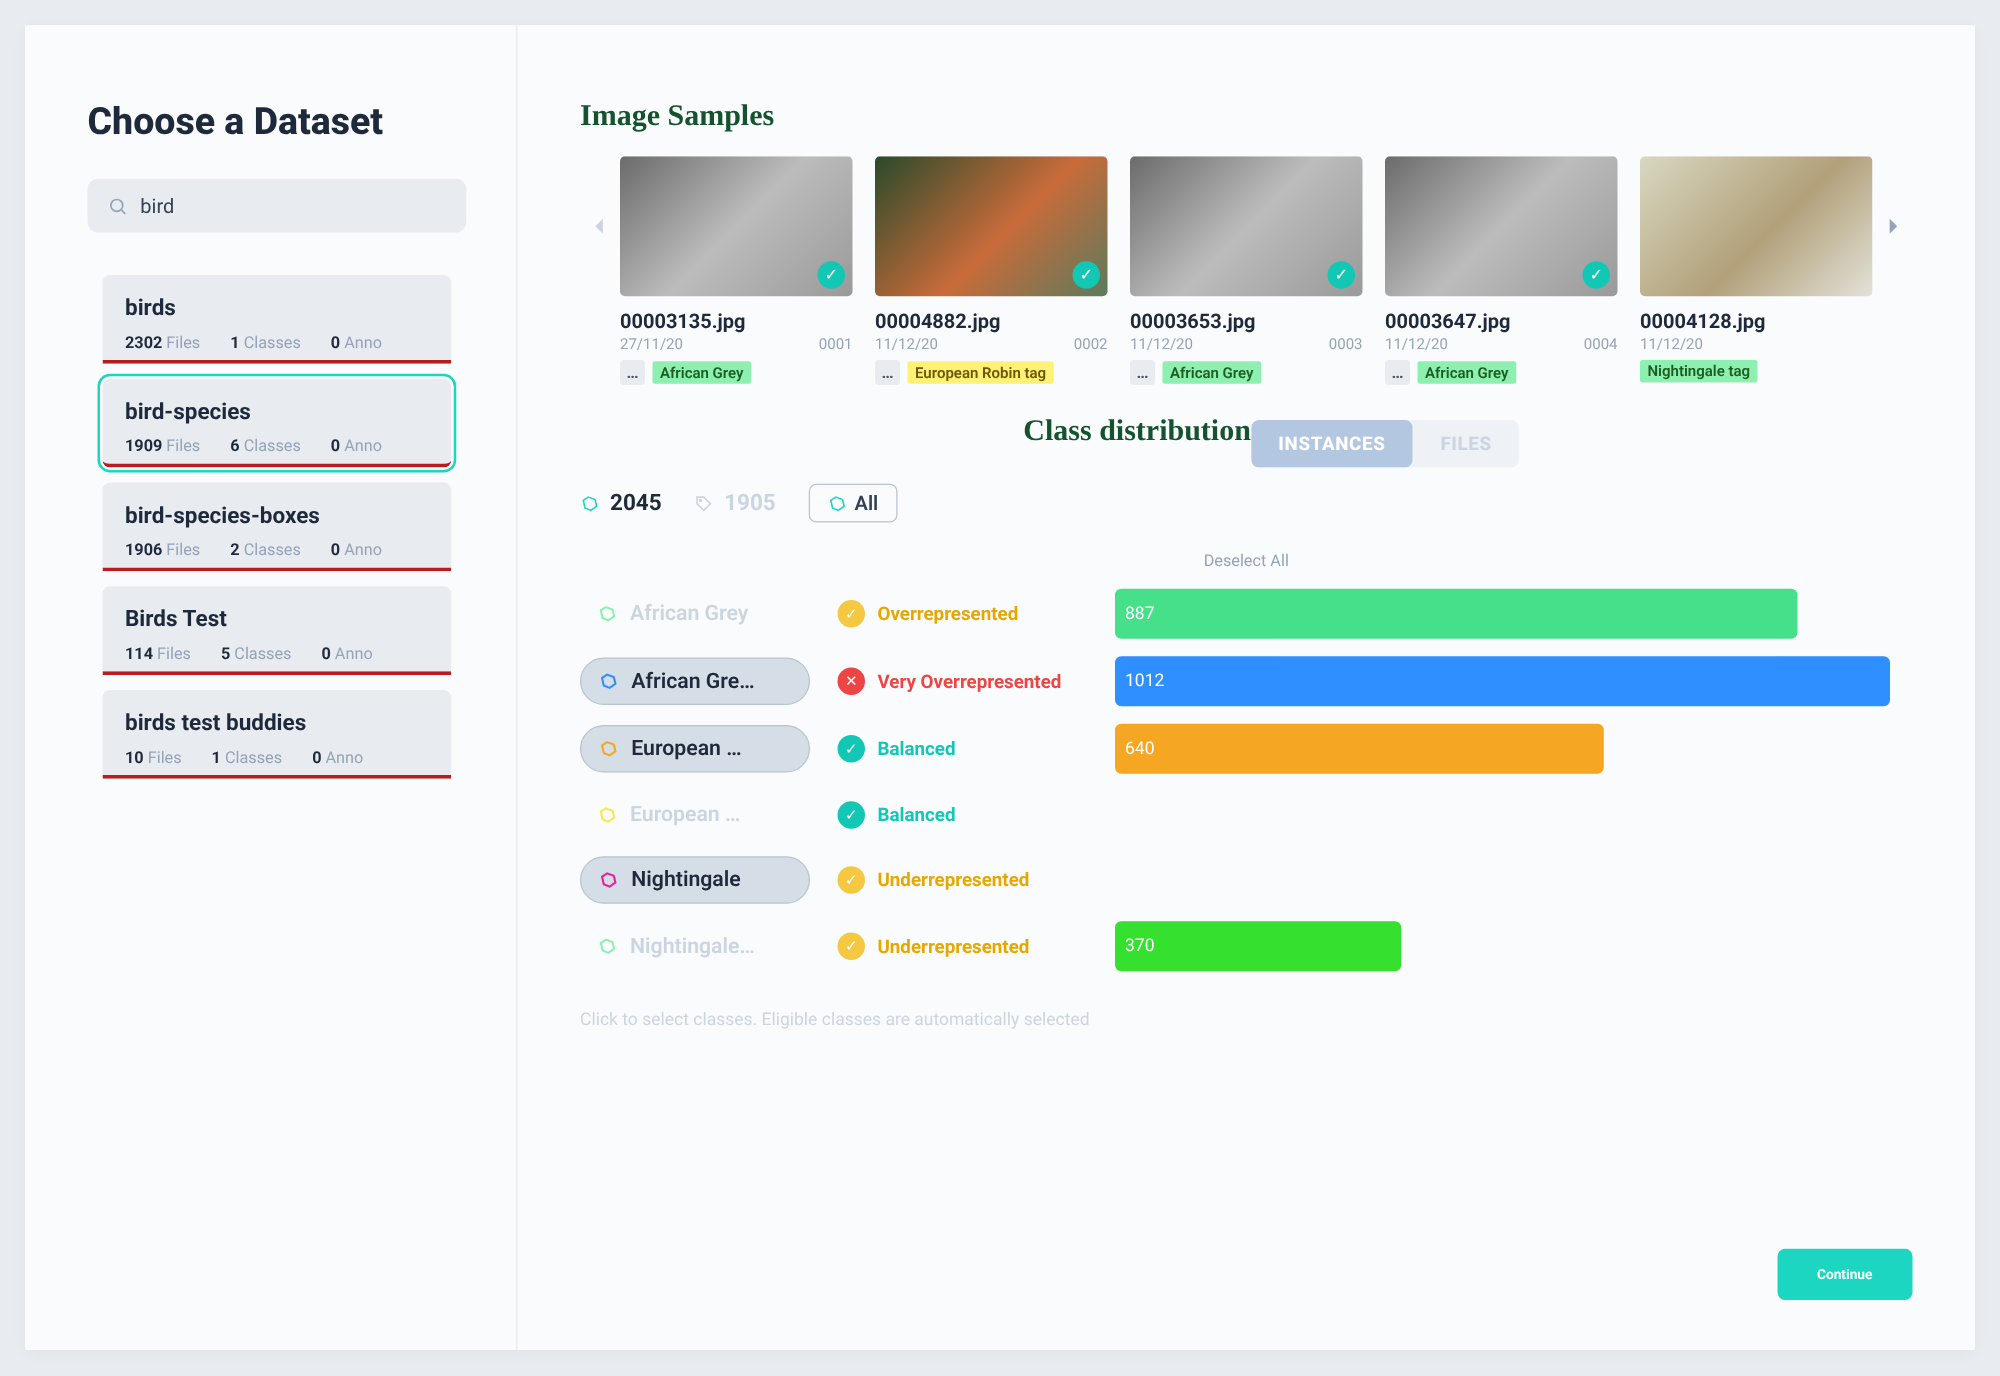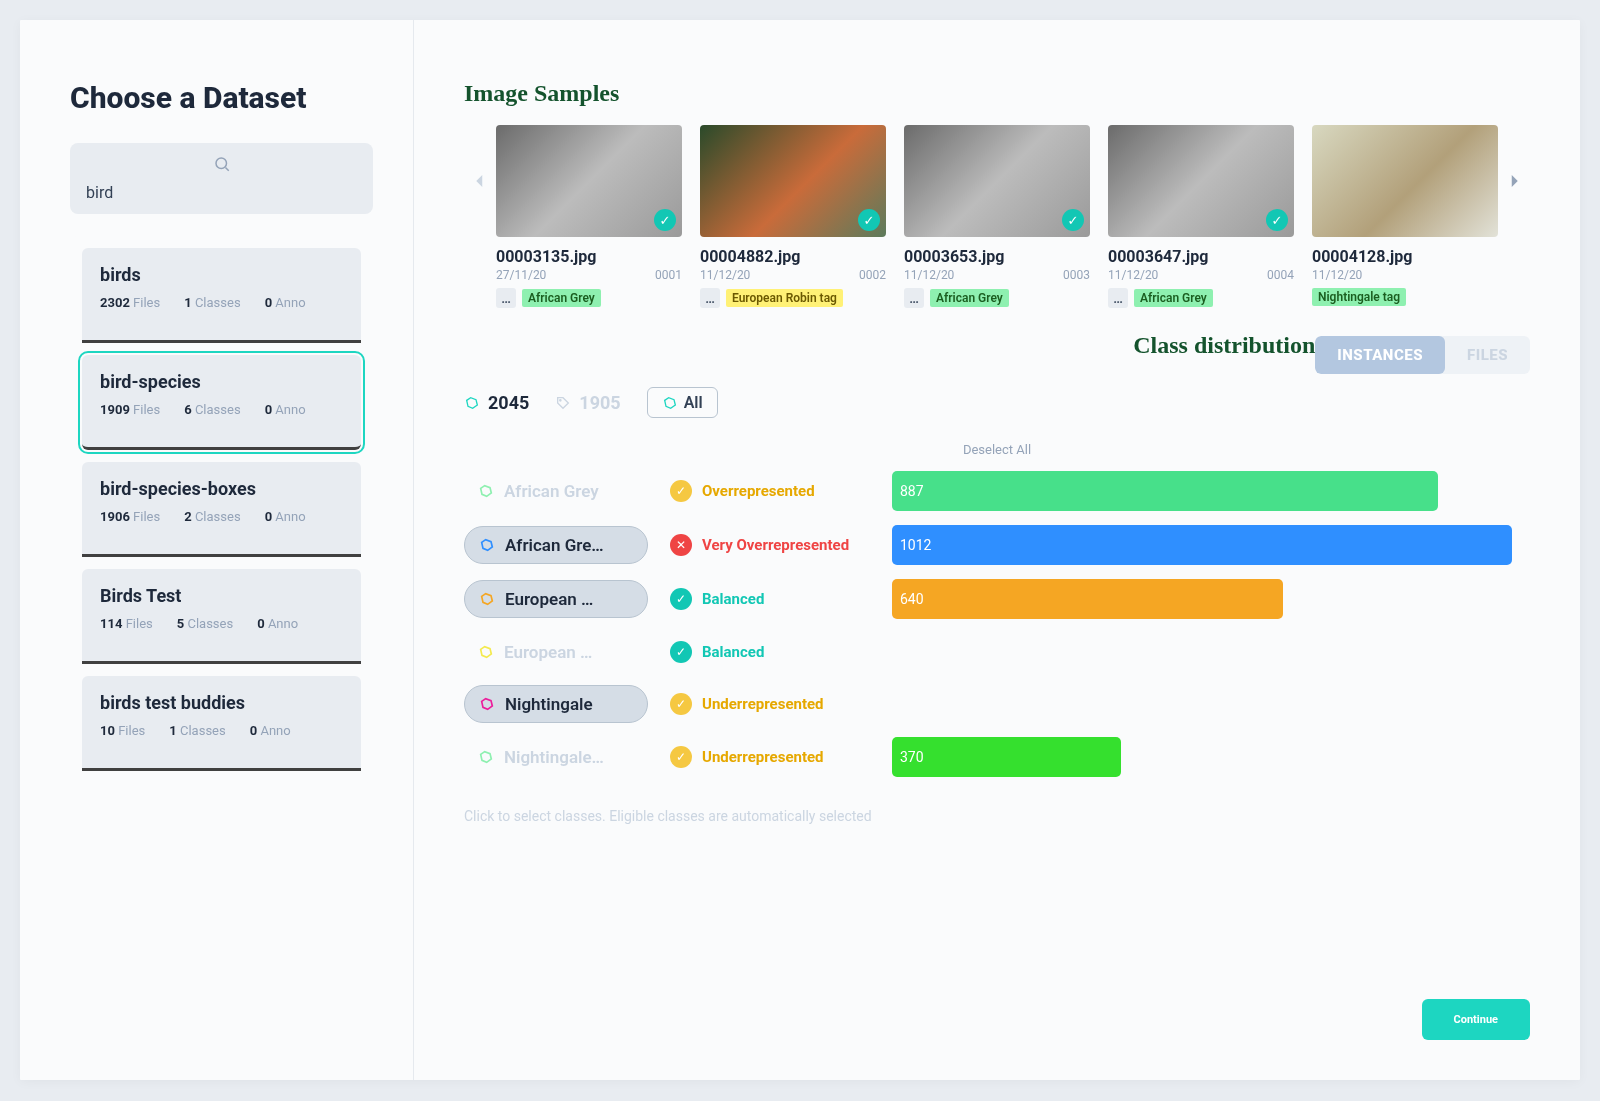--- a/index.html
+++ b/index.html
@@ -1,25 +1,25 @@
 <!DOCTYPE html>
 <html><head>
 <meta charset="utf-8">
 <style>
 * { margin: 0; padding: 0; box-sizing: border-box; font-family: -apple-system, BlinkMacSystemFont, "Segoe UI", Roboto, sans-serif; }
 body { background: #e8ecf1; padding: 20px; width: 1600px; height: 1101px; }
 .card { background: #fafbfc; border-radius: 1px; padding: 0; display: flex; height: 1060px; box-shadow: 0 2px 12px rgba(0,0,0,0.04); }
 .sidebar { width: 420px; padding: 60px 40px 40px 50px; border-right: 1px solid #e5e9ee; }
 .main { flex: 1; padding: 60px 50px 40px 50px; display: flex; flex-direction: column; position: relative; }
 h1 { font-size: 30px; font-weight: 800; color: #1e293b; margin-bottom: 28px; }
-.search-box { background: #e8ecf1; border-radius: 8px; padding: 12px 16px; display: flex; align-items: center; gap: 10px; margin-bottom: 22px; flex-direction: column; }
+.search-box { background: #e8ecf1; border-radius: 8px; padding: 12px 16px; display: flex; align-items: center; gap: 10px; margin-bottom: 22px; }
 .search-box input { border: none; background: transparent; outline: none; font-size: 16px; color: #334155; width: 100%; }
 .search-icon { width: 18px; height: 18px; color: #94a3b8; }
 .dataset-list { display: flex; flex-direction: column; gap: 12px; padding: 12px; background: #fafbfc; border-radius: 8px; }
-.dataset-item { background: #e8ecf1; border-radius: 6px 6px 0 0; padding: 16px 18px 30px; cursor: pointer; border-bottom: 3px solid #404040; position: relative; }
+.dataset-item { background: #e8ecf1; border-radius: 6px 6px 0 0; padding: 16px 18px 6px; cursor: pointer; border-bottom: 3px solid #b91c1c; position: relative; }
 .dataset-item.selected { outline: 2px solid #1dd6c1; outline-offset: 2px; border-radius: 6px; }
 .dataset-item .title { font-size: 18px; font-weight: 700; color: #1e293b; margin-bottom: 10px; }
 .dataset-meta { display: flex; gap: 24px; font-size: 13px; }
 .dataset-meta b { color: #1e293b; font-weight: 700; }
 .dataset-meta span { color: #94a3b8; }
 
 h2 { font-size: 24px; font-weight: 800; color: #14532d; margin-bottom: 18px; font-family: Liberation Serif, serif; }
 .samples-row { display: flex; align-items: flex-start; position: relative; }
 .samples { display: flex; gap: 18px; overflow: hidden; flex: 1; }
 .sample { width: 186px; flex-shrink: 0; }
@@ -31,21 +31,21 @@
 .sample-name { font-size: 16px; font-weight: 700; color: #1e293b; margin-top: 10px; }
 .sample-date-row { display: flex; justify-content: space-between; font-size: 12px; color: #94a3b8; margin-top: 2px; }
 .tag-row { display: flex; align-items: center; gap: 6px; margin-top: 6px; }
 .tag { font-size: 12px; padding: 2px 6px; border-radius: 2px; font-weight: 600; }
 .tag-green { background: #8ef0b0; color: #1b5e20; }
 .tag-yellow { background: #fff176; color: #6b5900; }
 .dots-btn { background: #e8ecf1; color: #475569; width: 20px; height: 20px; border-radius: 3px; display: inline-flex; align-items: center; justify-content: center; font-size: 13px; cursor: pointer; font-weight: 700; }
 .carousel-arrow { width: 32px; display: flex; align-items: center; justify-content: center; color: #cbd5e1; height: 112px; cursor: pointer; }
 .carousel-arrow svg { width: 18px; height: 18px; }
 
-.class-dist-header { display: flex; justify-content: flex-end; align-items: center; margin-top: 24px; margin-bottom: 10px; margin-left: 40px; }
+.class-dist-header { display: flex; justify-content: center; align-items: center; margin-top: 24px; margin-bottom: 10px; margin-left: 40px; }
 .tab-toggle { display: flex; background: #eef2f6; border-radius: 6px; overflow: hidden; }
 .tab-btn { padding: 10px 22px; font-size: 15px; font-weight: 800; letter-spacing: 0.5px; color: #cbd5e1; cursor: pointer; background: transparent; border: none; }
 .tab-btn.active { background: #b3c7e0; color: #fff; border-radius: 6px; }
 .counts-row { display: flex; align-items: center; gap: 26px; margin-bottom: 10px; }
 .count-chip { display: flex; align-items: center; gap: 8px; font-size: 18px; font-weight: 700; color: #1e293b; }
 .count-chip.dim { color: #cbd5e1; }
 .all-pill { display: flex; align-items: center; gap: 6px; padding: 5px 14px; border: 1px solid #b8c4d0; border-radius: 6px; font-size: 16px; font-weight: 600; color: #334155; cursor: pointer; }
 .small-icon { width: 16px; height: 16px; }
 .teal { color: #1dd6c1; }
 .grey { color: #cbd5e1; }

